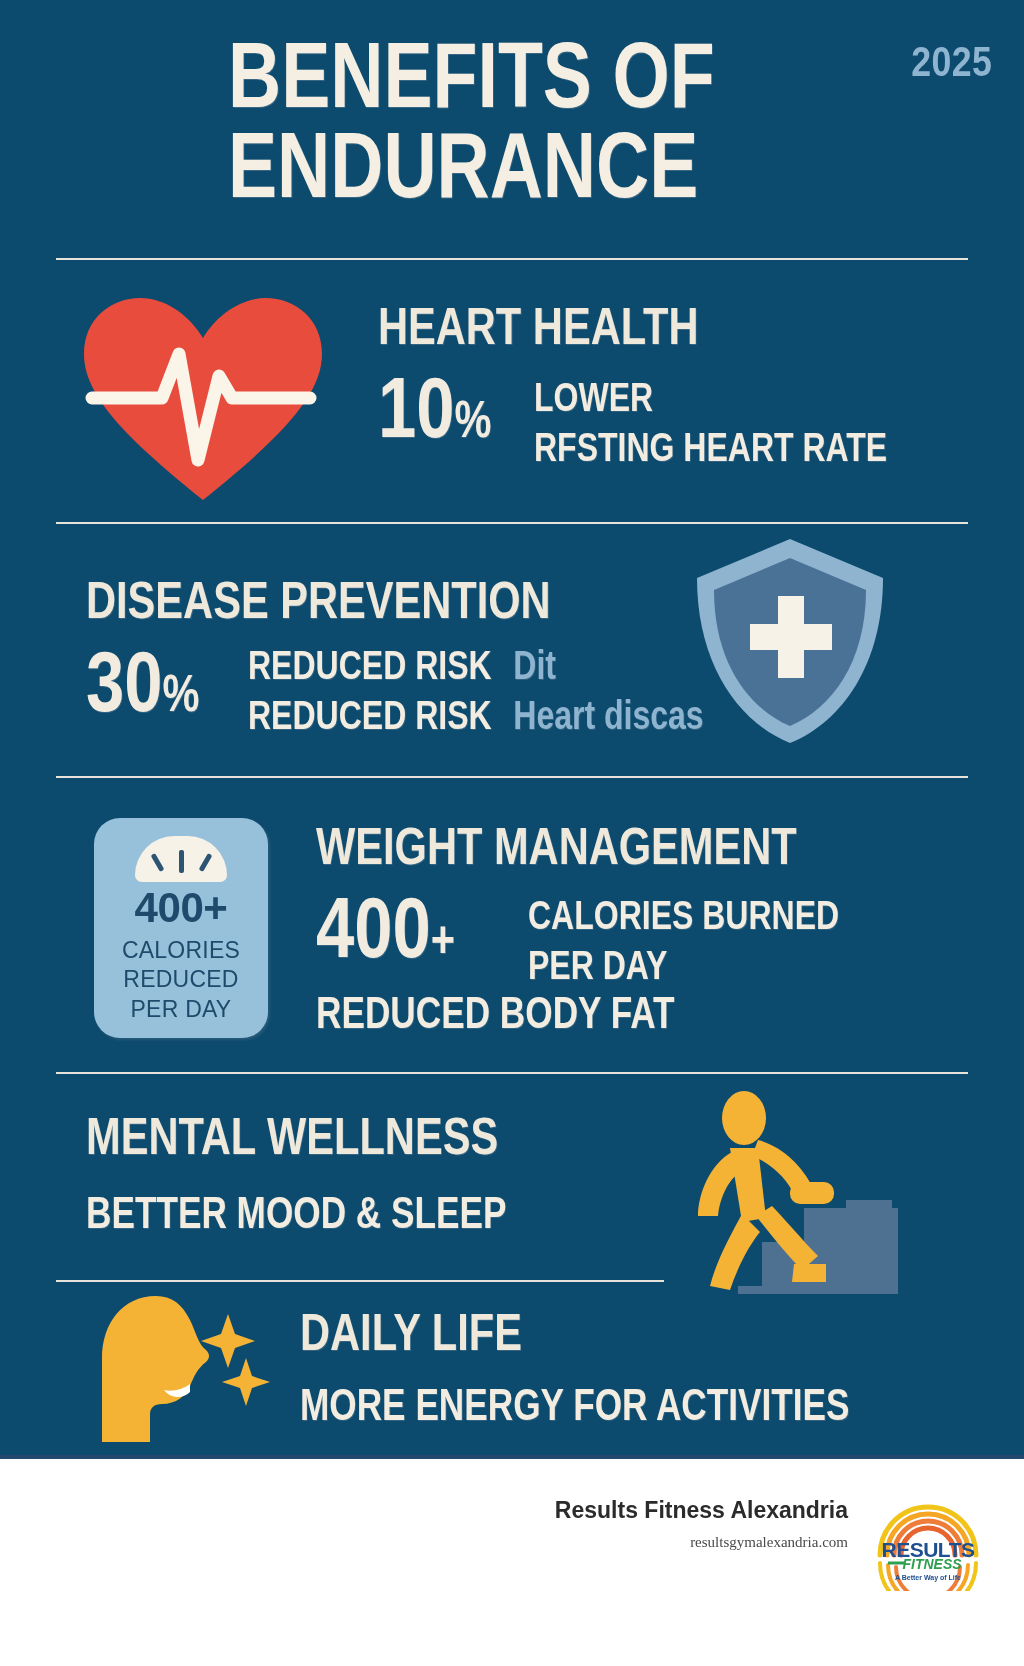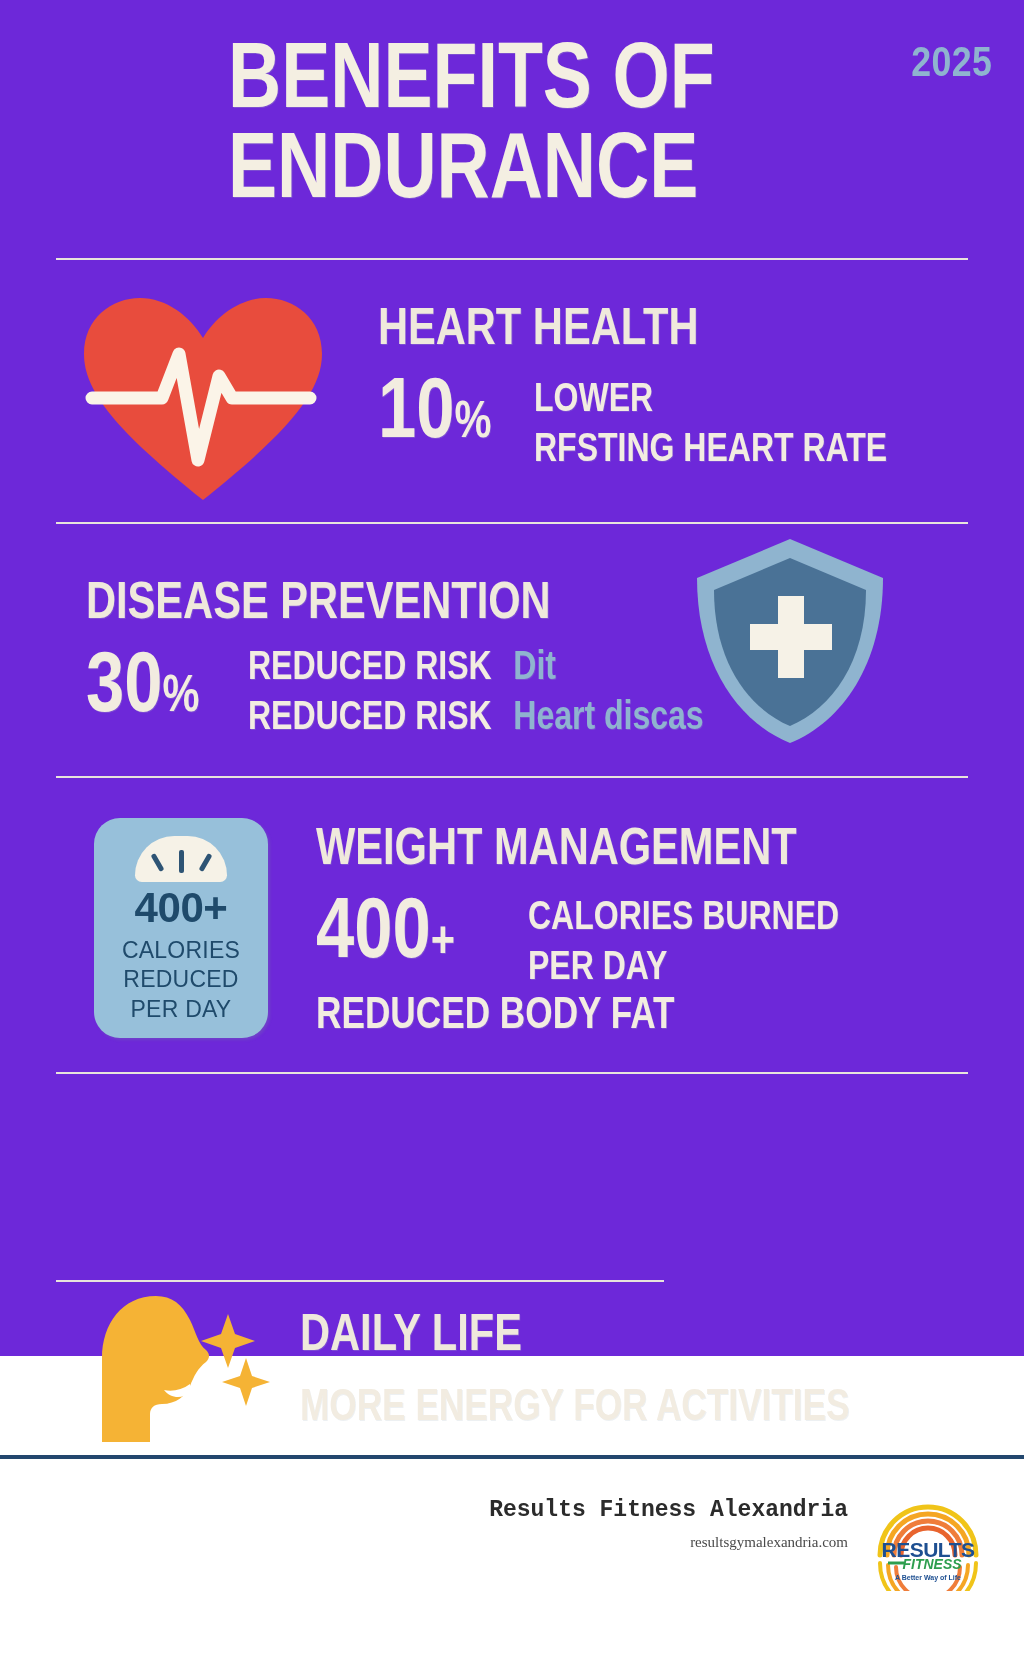--- a/index.html
+++ b/index.html
@@ -9,22 +9,22 @@
     height: 1666px;
     background: #ffffff;
     font-family: "Liberation Sans", sans-serif;
     position: relative;
     overflow: hidden;
   }
 
   .page {
     position: relative;
     width: 1024px;
-    height: 1356px;
-    background: #6d28d9;
+    height: 1666px;
+    background: #0c4a6e;
   }
 
   
   .header { position: absolute; top: 0; left: 0; width: 1024px; height: 250px; }
 
   .title-block {
     position: absolute;
     left: 228px;
     top: 30px;
   }
@@ -167,21 +167,21 @@
     position: absolute; left: 0; top: 1455px;
     width: 1024px; height: 4px; background: #23476e;
   }
   .footer {
     position: absolute; left: 0; top: 1459px;
     width: 1024px; height: 207px;
     background: #ffffff;
   }
   .footer-brand {
     position: absolute; right: 176px; top: 38px;
-    font-family: Liberation Mono, monospace;
+    font-family: Liberation Sans, sans-serif;
     font-weight: 700; font-size: 23px; color: #2b2b2b;
     white-space: nowrap;
   }
   .footer-url {
     position: absolute; right: 176px; top: 75px;
     font-family: Liberation Serif, serif;
     font-weight: 400; font-size: 15px; color: #4a4a4a;
     white-space: nowrap;
   }
   .footer-logo {
@@ -276,20 +276,41 @@
       <span>400</span><span class="unit">+</span>
     </div>
 
     <div class="stat-line" style="position:absolute;left:528px;top:112px">CALORIES BURNED</div>
     <div class="stat-line" style="position:absolute;left:528px;top:162px">PER DAY</div>
     <div class="stat-line" style="position:absolute;left:316px;top:208px;font-size:44px">REDUCED BODY FAT</div>
   </div>
 
   <div class="divider" style="top:1072px"></div>
 
+  <div class="section" id="sec-mental">
+
+    <div class="stairs-icon">
+      <svg viewBox="0 0 212 208" width="212" height="208">
+        <path d="M52 96 L52 196 L116 196 L116 152 L160 152 L160 110 L206 110 L206 196 L206 204 L52 204 Z" fill="#4f7191" transform="translate(0,0)"></path>
+        <rect x="118" y="118" width="94" height="86" fill="#4f7191"></rect>
+        <rect x="76" y="152" width="60" height="52" fill="#4f7191"></rect>
+        <ellipse cx="58" cy="28" rx="22" ry="27" fill="#f5b335"></ellipse>
+        <path d="M44 58 L72 58 L80 128 L56 132 Z" fill="#f5b335"></path>
+        <path d="M46 62 C 24 74, 12 104, 12 126 L 32 126 C 34 106, 44 86, 58 80 Z" fill="#f5b335"></path>
+        <path d="M66 66 C 88 74, 102 92, 108 104 L 126 96 C 116 76, 96 56, 72 50 Z" fill="#f5b335"></path>
+        <rect x="104" y="92" width="44" height="22" rx="10" fill="#f5b335"></rect>
+        <path d="M56 124 C 44 146, 30 172, 24 196 L 44 200 C 52 176, 64 154, 74 142 Z" fill="#f5b335"></path>
+        <path d="M70 126 C 86 146, 102 166, 116 180 L 132 166 C 116 150, 98 128, 86 116 Z" fill="#f5b335"></path>
+        <path d="M108 174 L140 174 L140 192 L106 192 Z" fill="#f5b335"></path>
+      </svg>
+    </div>
+
+    <div class="sec-title" style="position:absolute;left:86px;top:32px">MENTAL WELLNESS</div>
+    <div class="stat-line" style="position:absolute;left:86px;top:112px;font-size:44px">BETTER MOOD &amp; SLEEP</div>
+  </div>
 
   <div class="divider short" style="top:1280px"></div>
 
   <div class="section" id="sec-daily">
 
     <div class="head-icon">
       <svg viewBox="0 0 180 150" width="180" height="150">
         <path d="M62 4 C 28 4, 8 32, 8 66 L 8 150 L 56 150 L 56 122 C 56 116, 60 112, 68 112
                  C 82 112, 92 104, 96 94 C 100 84, 104 76, 112 70 C 116 66, 116 62, 112 58
                  C 104 52, 102 40, 96 28 C 88 12, 78 4, 62 4 Z" fill="#f5b335"></path>

